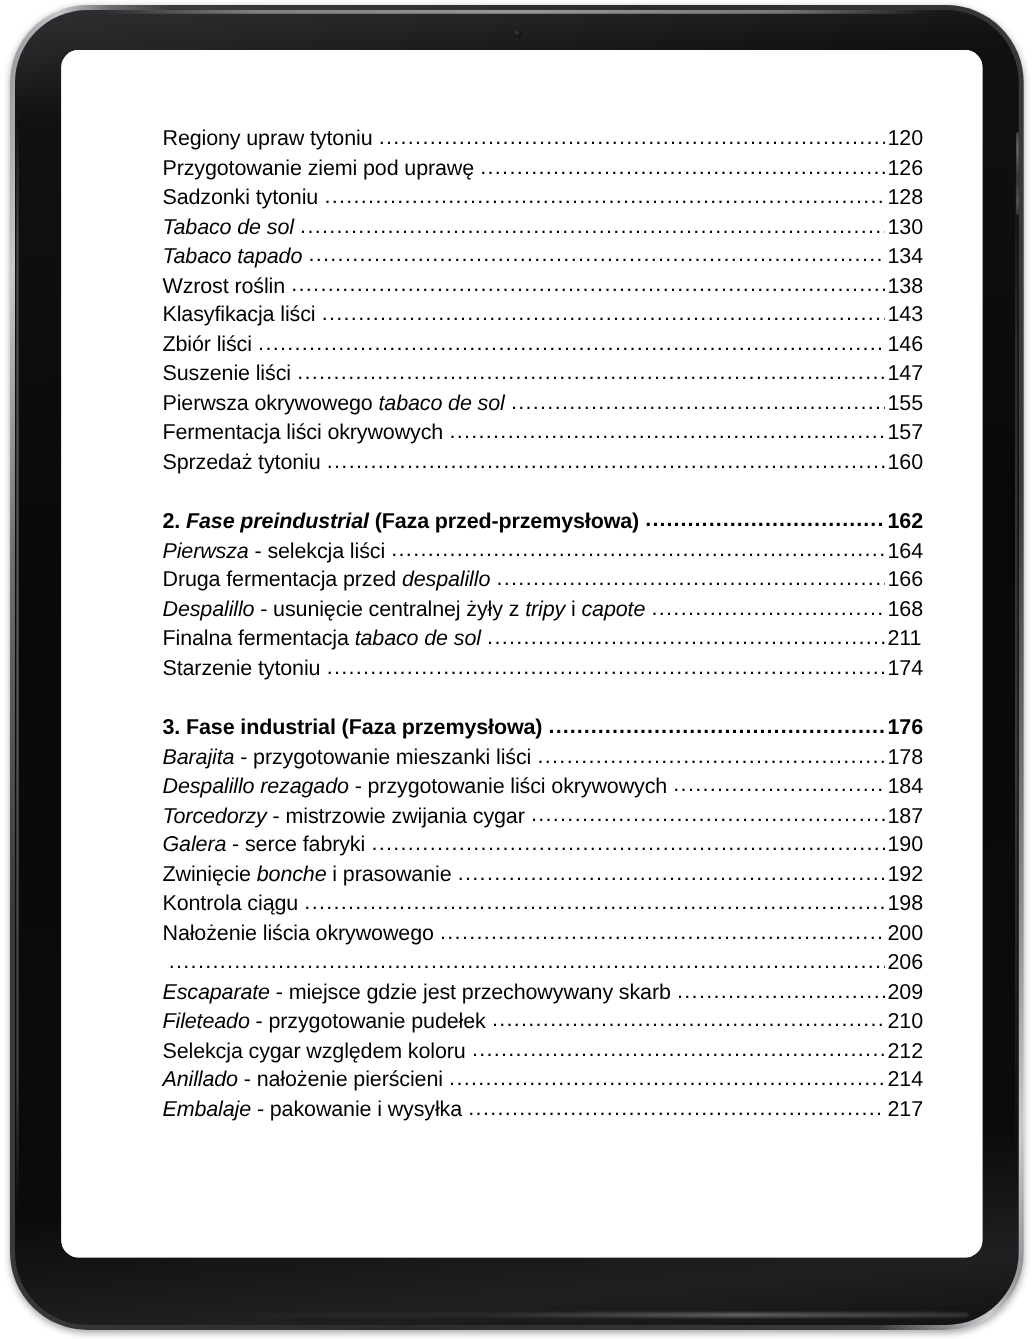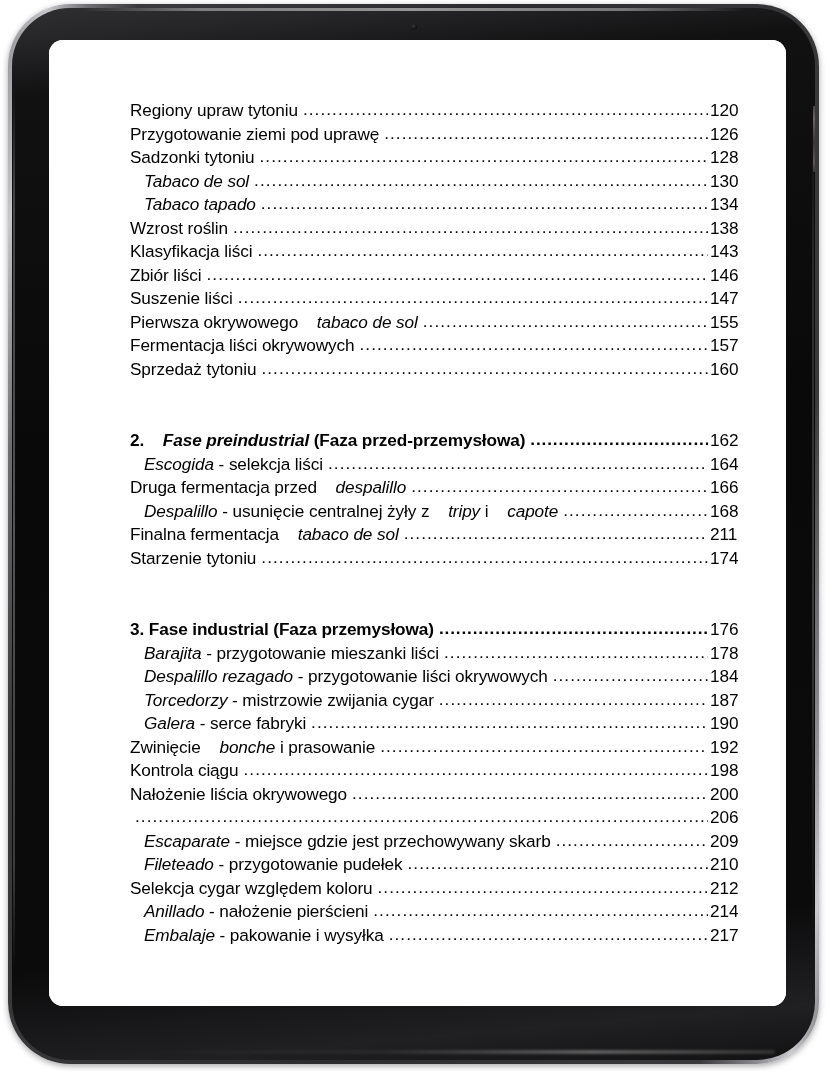--- a/index.html
+++ b/index.html
@@ -128,28 +128,28 @@
     color: #000;
     transform: translateY(-1px);
   }
   .toc-entry .page-num {
     flex: 0 0 auto;
     width: 34px;
     letter-spacing: -0.1px;
   }
 
   
-  .it { font-style: italic; margin-left: 14px; }
+  .it { font-style: italic; }
   .rm { font-style: normal; }
 
   .toc-entry.is-heading {
     font-weight: bold;
   }
   .toc-entry.is-heading .leader { font-weight: bold; letter-spacing: 0.85px; }
-  .toc-entry.is-heading .page-num { font-weight: normal; margin-top: 24px; }
+  .toc-entry.is-heading .page-num { font-weight: bold; }
 
   .section-gap { height: 24px; }
 </style>
 </head>
 <body>
 
 <div id="device-frame">
   <div id="device-body">
     <div id="frame-glare-top"></div>
     <div id="frame-glare-left"></div>
@@ -224,21 +224,21 @@
               </div>
             </div>
             <div class="section-gap"></div>
             <div>
               <div class="toc-entry is-heading">
                 <span class="entry-title"><span class="rm">2. </span><span class="it">Fase preindustrial</span><span class="rm"> (Faza przed-przemysłowa)</span></span>
                 <span class="leader">........................................................................................................................</span>
                 <span class="page-num">162</span>
               </div>
               <div class="toc-entry">
-                <span class="entry-title"><span class="it">Escogida</span><span class="rm"> - selekcja liści</span></span>
+                <span class="entry-title"><span class="it">Pierwsza</span><span class="rm"> - selekcja liści</span></span>
                 <span class="leader">........................................................................................................................</span>
                 <span class="page-num">164</span>
               </div>
               <div class="toc-entry">
                 <span class="entry-title"><span class="rm">Druga fermentacja przed </span><span class="it">despalillo</span></span>
                 <span class="leader">........................................................................................................................</span>
                 <span class="page-num">166</span>
               </div>
               <div class="toc-entry">
                 <span class="entry-title"><span class="it">Despalillo</span><span class="rm"> - usunięcie centralnej żyły z </span><span class="it">tripy</span><span class="rm"> i </span><span class="it">capote</span></span>

